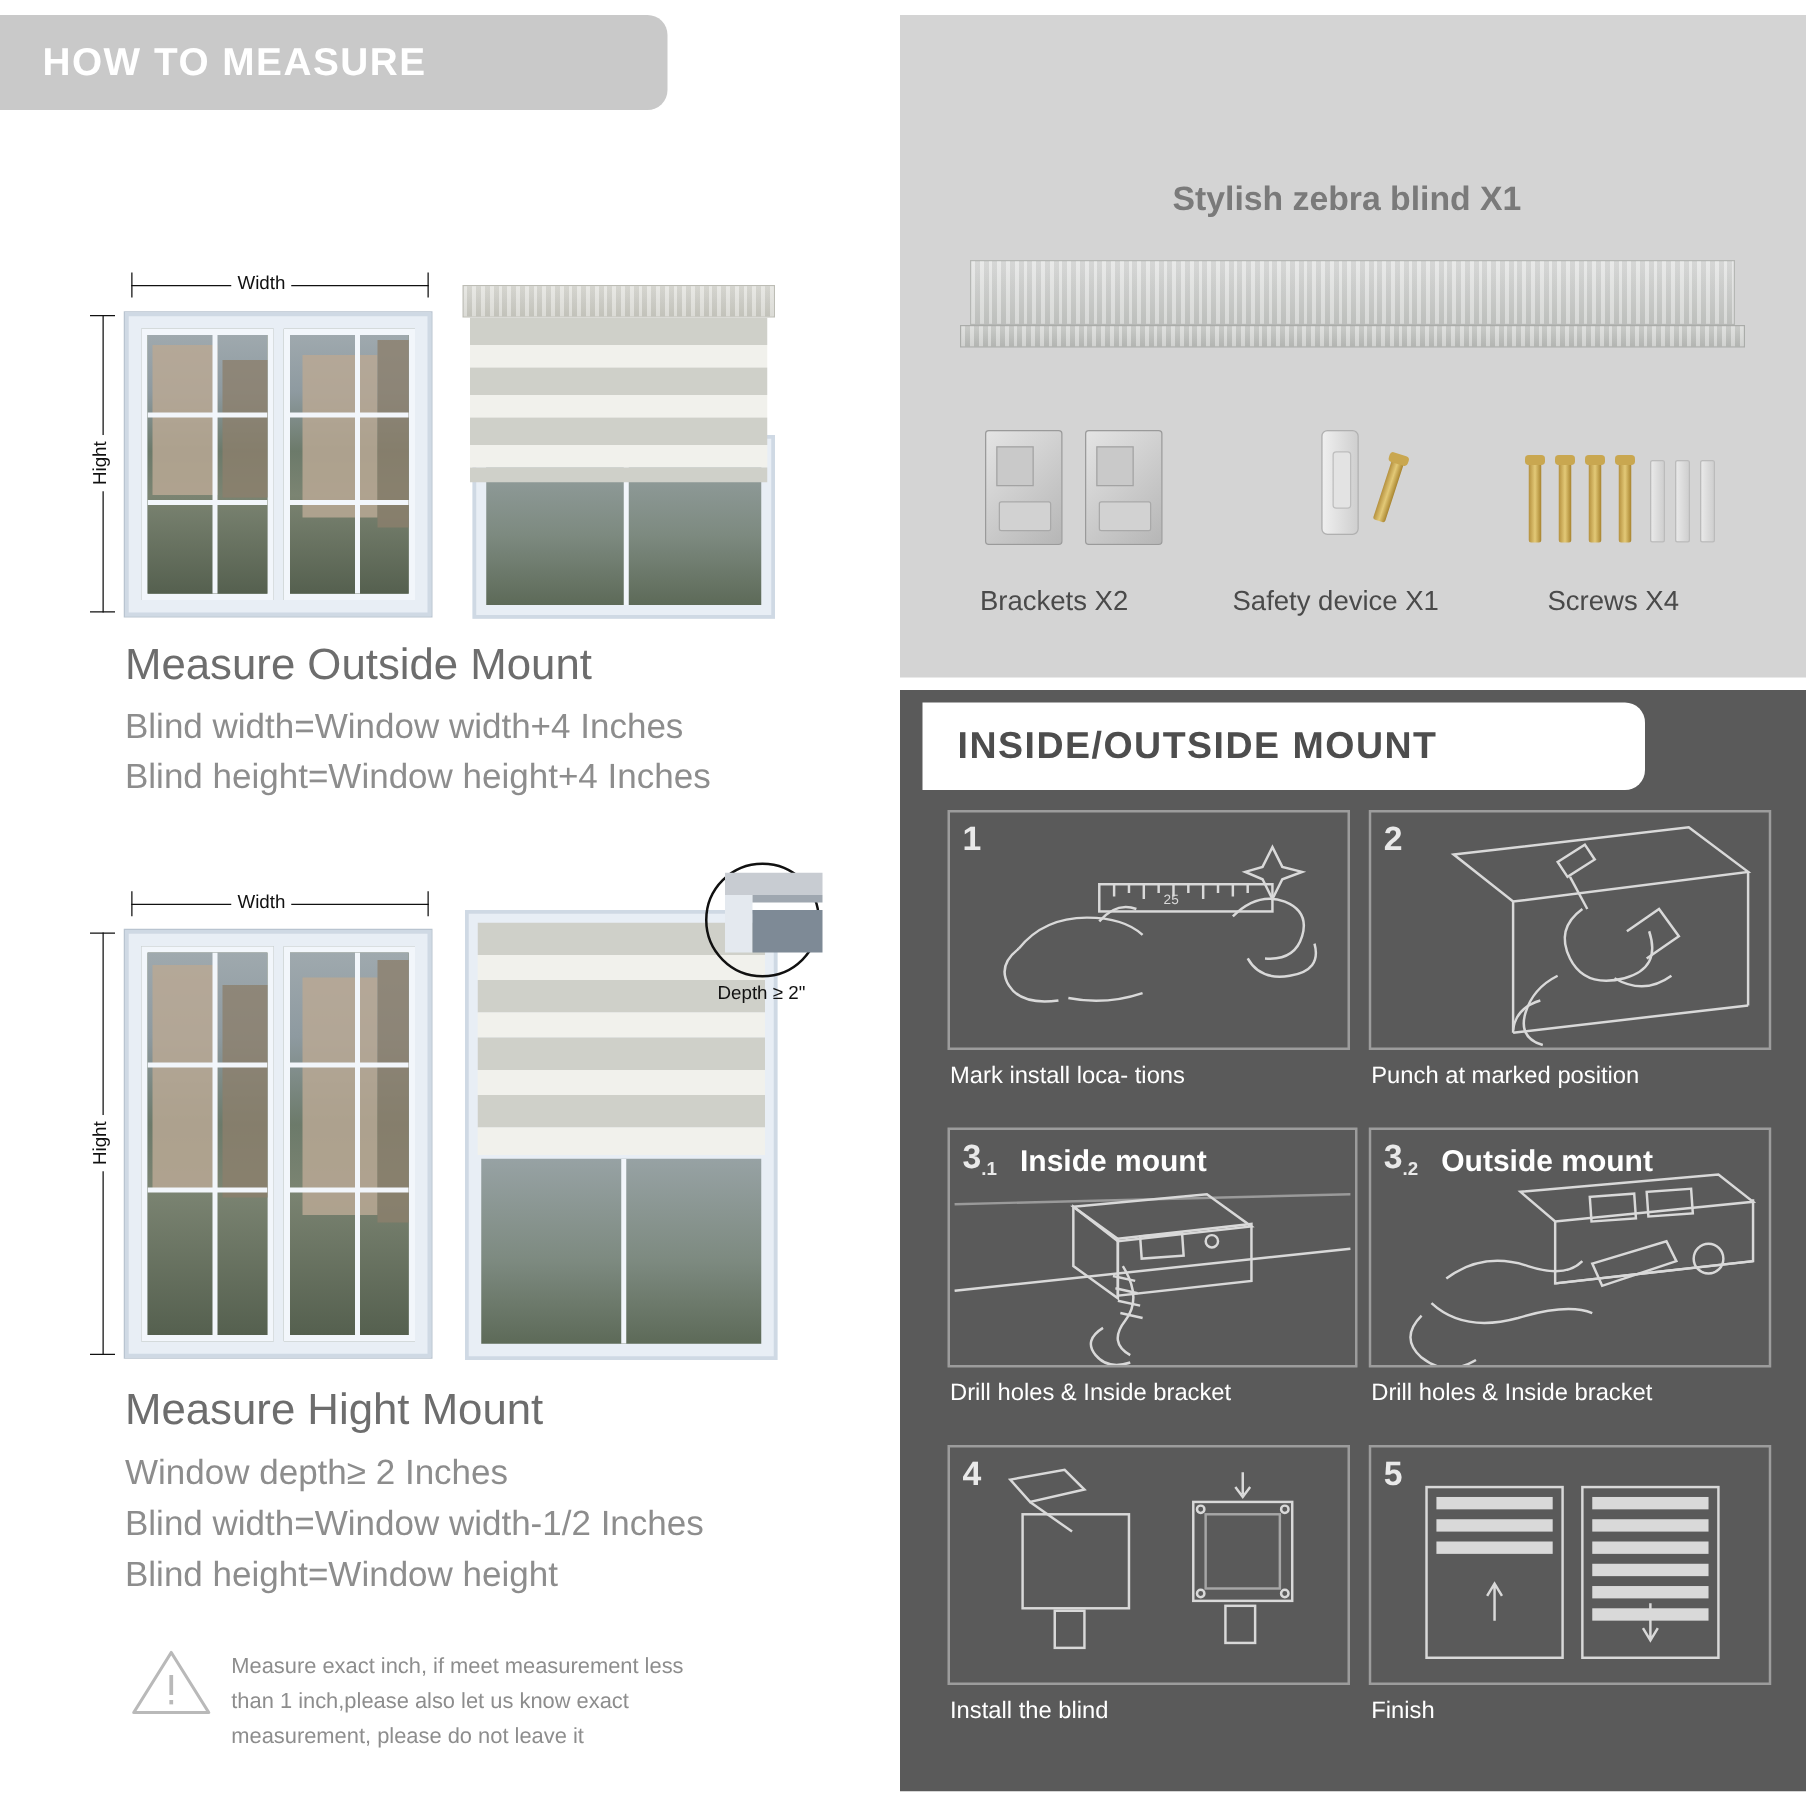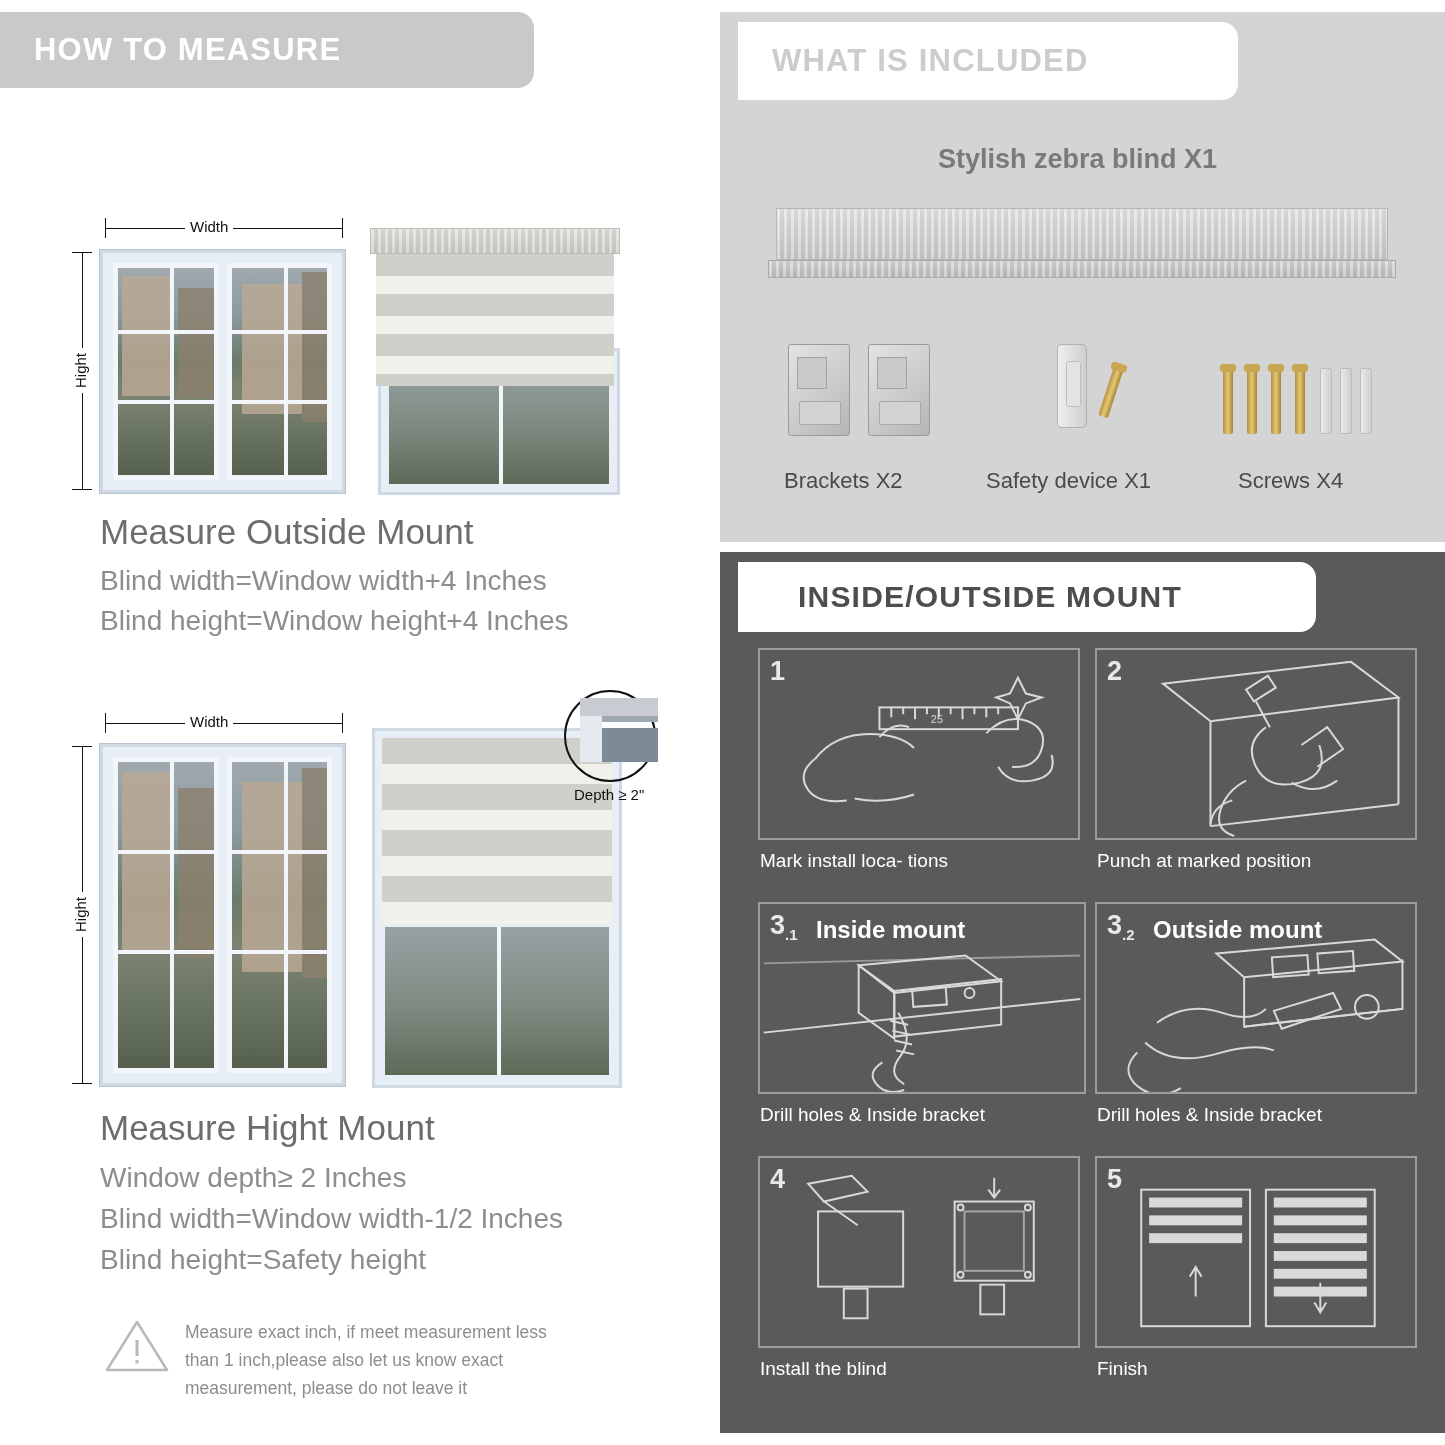--- a/index.html
+++ b/index.html
@@ -93,21 +93,21 @@
   .safety{position:absolute;width:30px;height:84px;background:linear-gradient(90deg,#efefef,#cfcfcf);border:1px solid #b0b0b0;border-radius:5px;box-sizing:border-box;}
   .safety:after{content:"";position:absolute;left:8px;top:16px;width:13px;height:44px;background:#e3e3e3;border:1px solid #bdbdbd;border-radius:3px;}
 
   .screw{position:absolute;width:10px;background:linear-gradient(90deg,#b5913f,#e3c977,#a8842f);border-radius:2px;}
   .screw-head{position:absolute;width:16px;height:8px;background:#c9a750;border-radius:3px;left:-3px;top:-4px;}
   .anchor{position:absolute;width:12px;background:linear-gradient(90deg,#e9e9e9,#cfcfcf);border:1px solid #bbb;box-sizing:border-box;border-radius:2px;}
 
   
   #mount-panel{position:absolute;left:0;top:552px;width:725px;height:881px;background:#5a5a5a;}
   #mount-header{position:absolute;left:18px;top:10px;width:578px;height:70px;background:#ffffff;border-radius:0 16px 16px 0;display:flex;align-items:center;padding-left:28px;box-sizing:border-box;}
-  #mount-header .pill-label{color:#4d4d4d;font-size:30px;margin-left:32px;}
+  #mount-header .pill-label{color:#4d4d4d;font-size:30px;}
 
   .step{position:absolute;box-sizing:border-box;}
   .step-box{position:absolute;left:0;top:0;right:0;height:192px;border:2px solid #9c9c9c;box-sizing:border-box;background:#5a5a5a;}
   .step-num{position:absolute;left:10px;top:8px;font-size:27px;color:#e9e9e9;font-weight:bold;line-height:1;}
   .step-num sub{font-size:15px;}
   .step-sub{position:absolute;left:56px;top:12px;font-size:24px;color:#ffffff;font-weight:bold;}
   .step-cap{position:absolute;left:2px;top:202px;font-size:19px;color:#ffffff;}
   .sk{position:absolute;stroke:#d9d9d9;fill:none;}
 </style>
 </head>
@@ -239,43 +239,40 @@
         <div style="position:absolute;left:0;top:18px;width:22px;height:46px;background:#e4e9ef;"></div>
         <div style="position:absolute;left:22px;top:18px;width:56px;height:6px;background:#9fa7b0;"></div>
         <div style="position:absolute;left:22px;top:30px;width:56px;height:34px;background:#7e8a96;"></div>
       </div>
       <div style="position:absolute;left:574px;top:88px;font-size:15px;color:#111;">Depth ≥ 2"</div>
     </div>
 
     <div style="position:absolute;left:100px;top:1108px;" class="section-title">Measure Hight Mount</div>
     <div style="position:absolute;left:100px;top:1162px;" class="section-line">Window depth≥ 2 Inches</div>
     <div style="position:absolute;left:100px;top:1203px;" class="section-line">Blind width=Window width-1/2 Inches</div>
-    <div style="position:absolute;left:100px;top:1244px;" class="section-line">Blind height=Safety height</div>
+    <div style="position:absolute;left:100px;top:1244px;" class="section-line">Blind height=Window height</div>
 
     <div class="note-wrap" style="left:105px;top:1318px;width:560px;">
       <svg class="warn-tri" viewBox="0 0 64 56">
         <polygon points="32,4 62,52 2,52" fill="none" stroke="#b9b9b9" stroke-width="2.5" stroke-linejoin="round"></polygon>
         <rect x="30.5" y="22" width="3" height="16" fill="#b9b9b9"></rect>
         <rect x="30.5" y="42" width="3" height="3.5" fill="#b9b9b9"></rect>
       </svg>
       <div>
         <div class="note-text">Measure exact inch, if meet measurement less</div>
         <div class="note-text">than 1 inch,please also let us know exact</div>
         <div class="note-text">measurement, please do not leave it</div>
       </div>
     </div>
   </div>
 
   <div class="right-col">
 
     <div id="included-panel">
 
-      <div id="included-header">
-        <span class="pill-label">WHAT IS INCLUDED</span>
-      </div>
 
       <div class="inc-title" style="left:218px;top:132px;">Stylish zebra blind X1</div>
 
       <div id="inc-blind-bar">
         <div class="top">
             <div class="stripe-tex"></div>
           </div>
         <div class="bot">
             <div class="stripe-tex"></div>
           </div>

